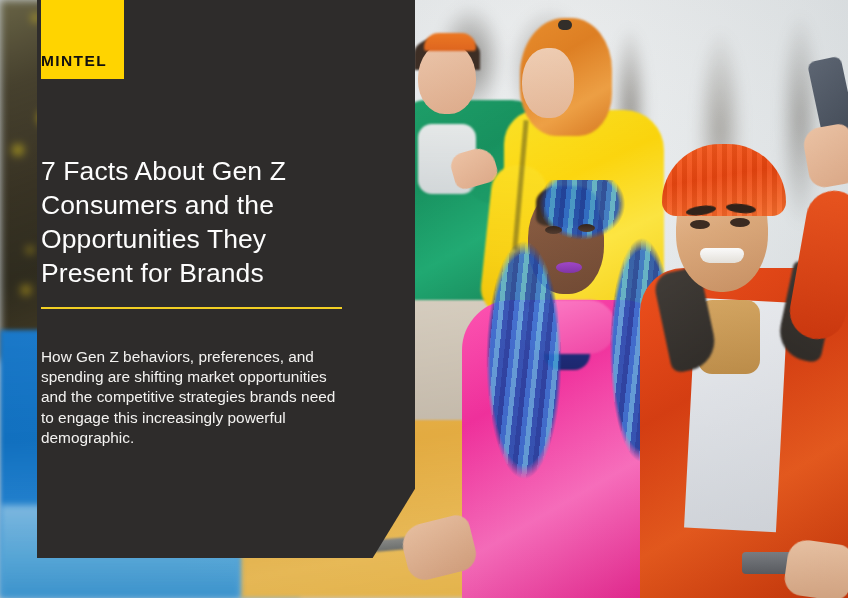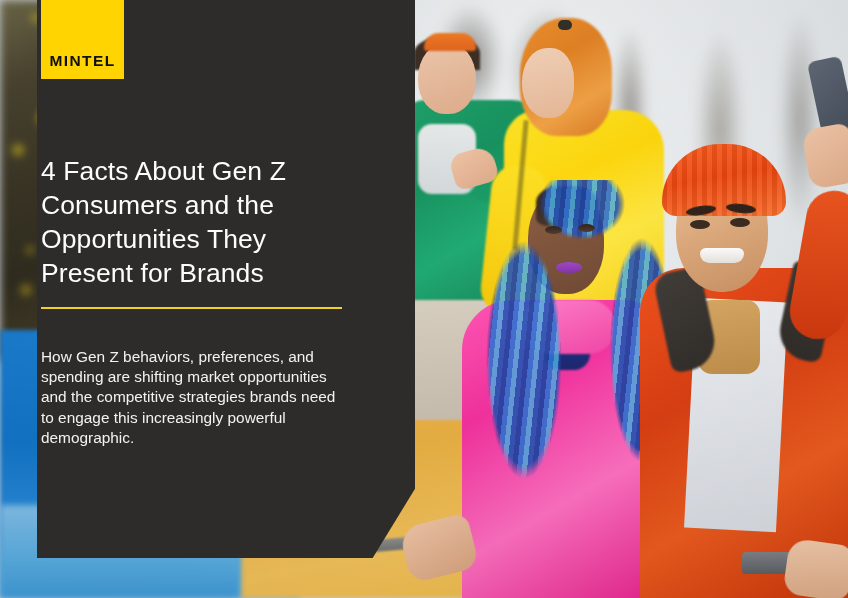--- a/index.html
+++ b/index.html
@@ -173,21 +173,21 @@
   .panel{
     position:absolute;left:37px;top:0;width:378px;height:558px;
     background:#2e2c2b;
     clip-path:polygon(0 0, 100% 0, 100% 87.6%, 88.8% 100%, 0 100%);
   }
   .logo{
     position:absolute;left:41px;top:0;width:83px;height:79px;
     background:#ffd400;
   }
   .logo-text{
-    position:absolute;left:0;right:0;bottom:9px;text-align:center;
+    position:absolute;left:0;right:0;bottom:9px;
     font-family:"Liberation Sans", sans-serif;
     font-weight:700;font-size:15.5px;letter-spacing:1.4px;color:#111010;
   }
   .title{
     position:absolute;left:41px;top:136px;width:318px;
     color:#fdfdfd;font-size:26.5px;line-height:34px;font-weight:500;
     letter-spacing:.1px;
   }
   .rule{
     position:absolute;left:41px;top:307px;width:301px;height:2px;background:#f2d024;
@@ -268,20 +268,20 @@
 
     <div class="photo-soft"></div>
   </div>
 
   <div class="panel"></div>
 
   <div class="logo">
     <div class="logo-text">MINTEL</div>
   </div>
 
-  <h1 class="title">4 Facts About Gen Z Consumers and the Opportunities They Present for Brands</h1>
+  <h1 class="title">7 Facts About Gen Z Consumers and the Opportunities They Present for Brands</h1>
 
   <div class="rule"></div>
 
   <p class="body-copy">How Gen Z behaviors, preferences, and spending are shifting market opportunities and the competitive strategies brands need to engage this increasingly powerful demographic.</p>
 
 
 </div>
 
 </body></html>

